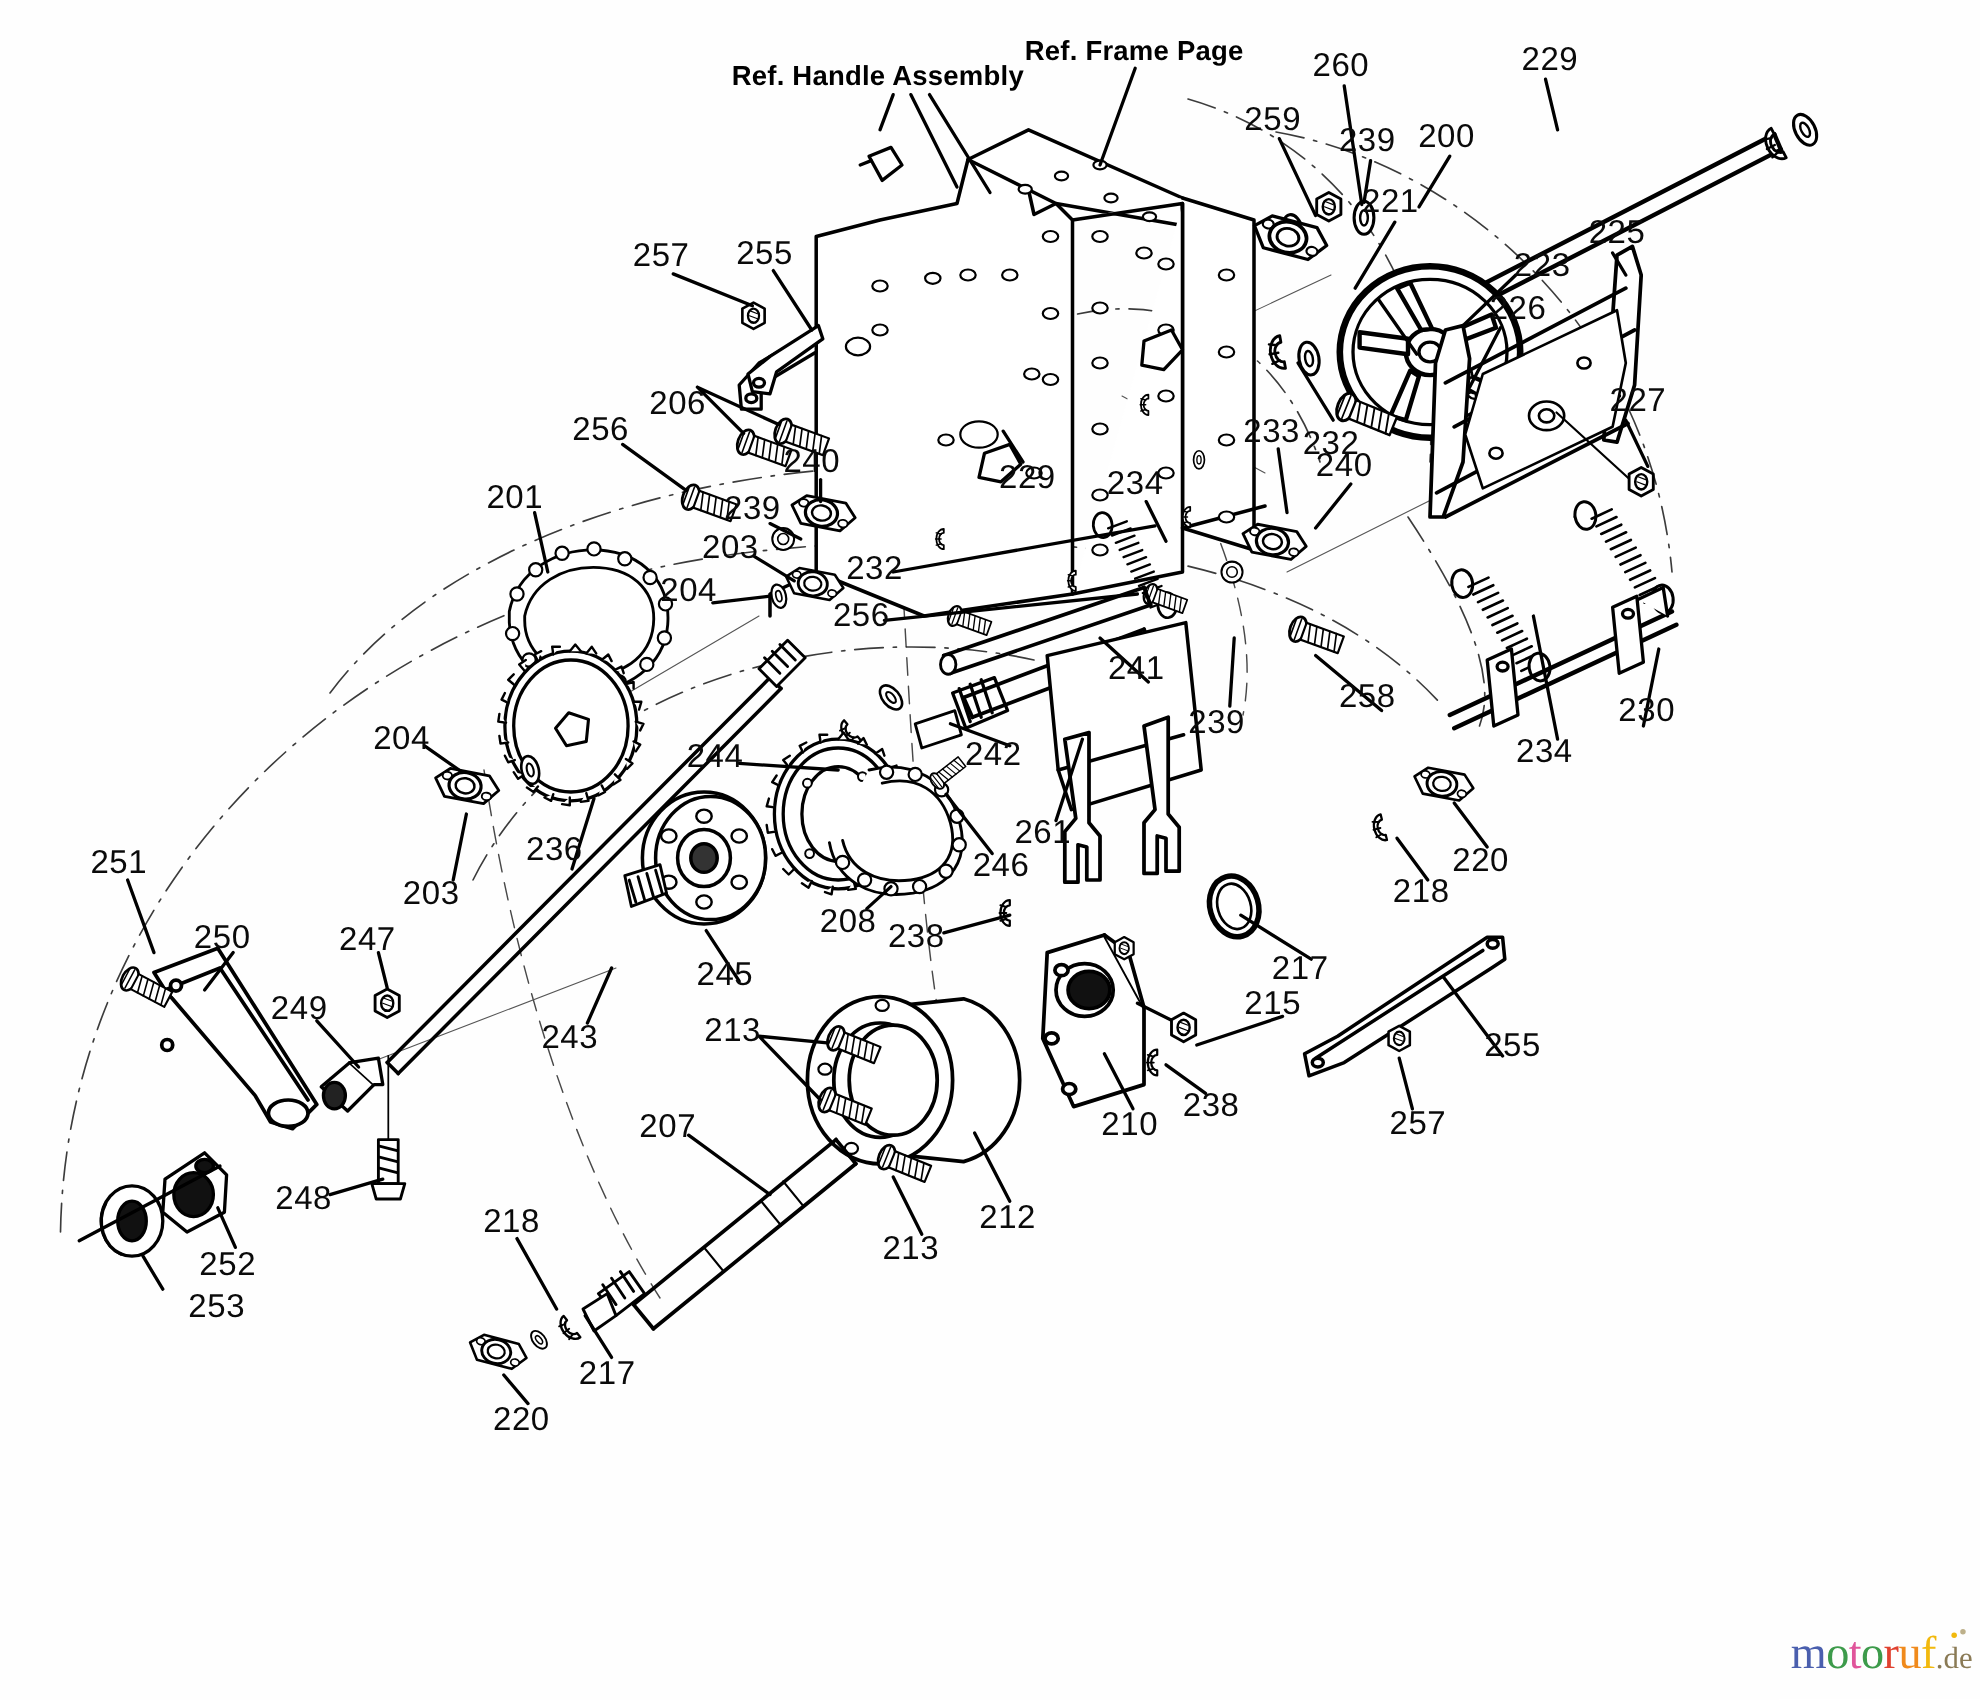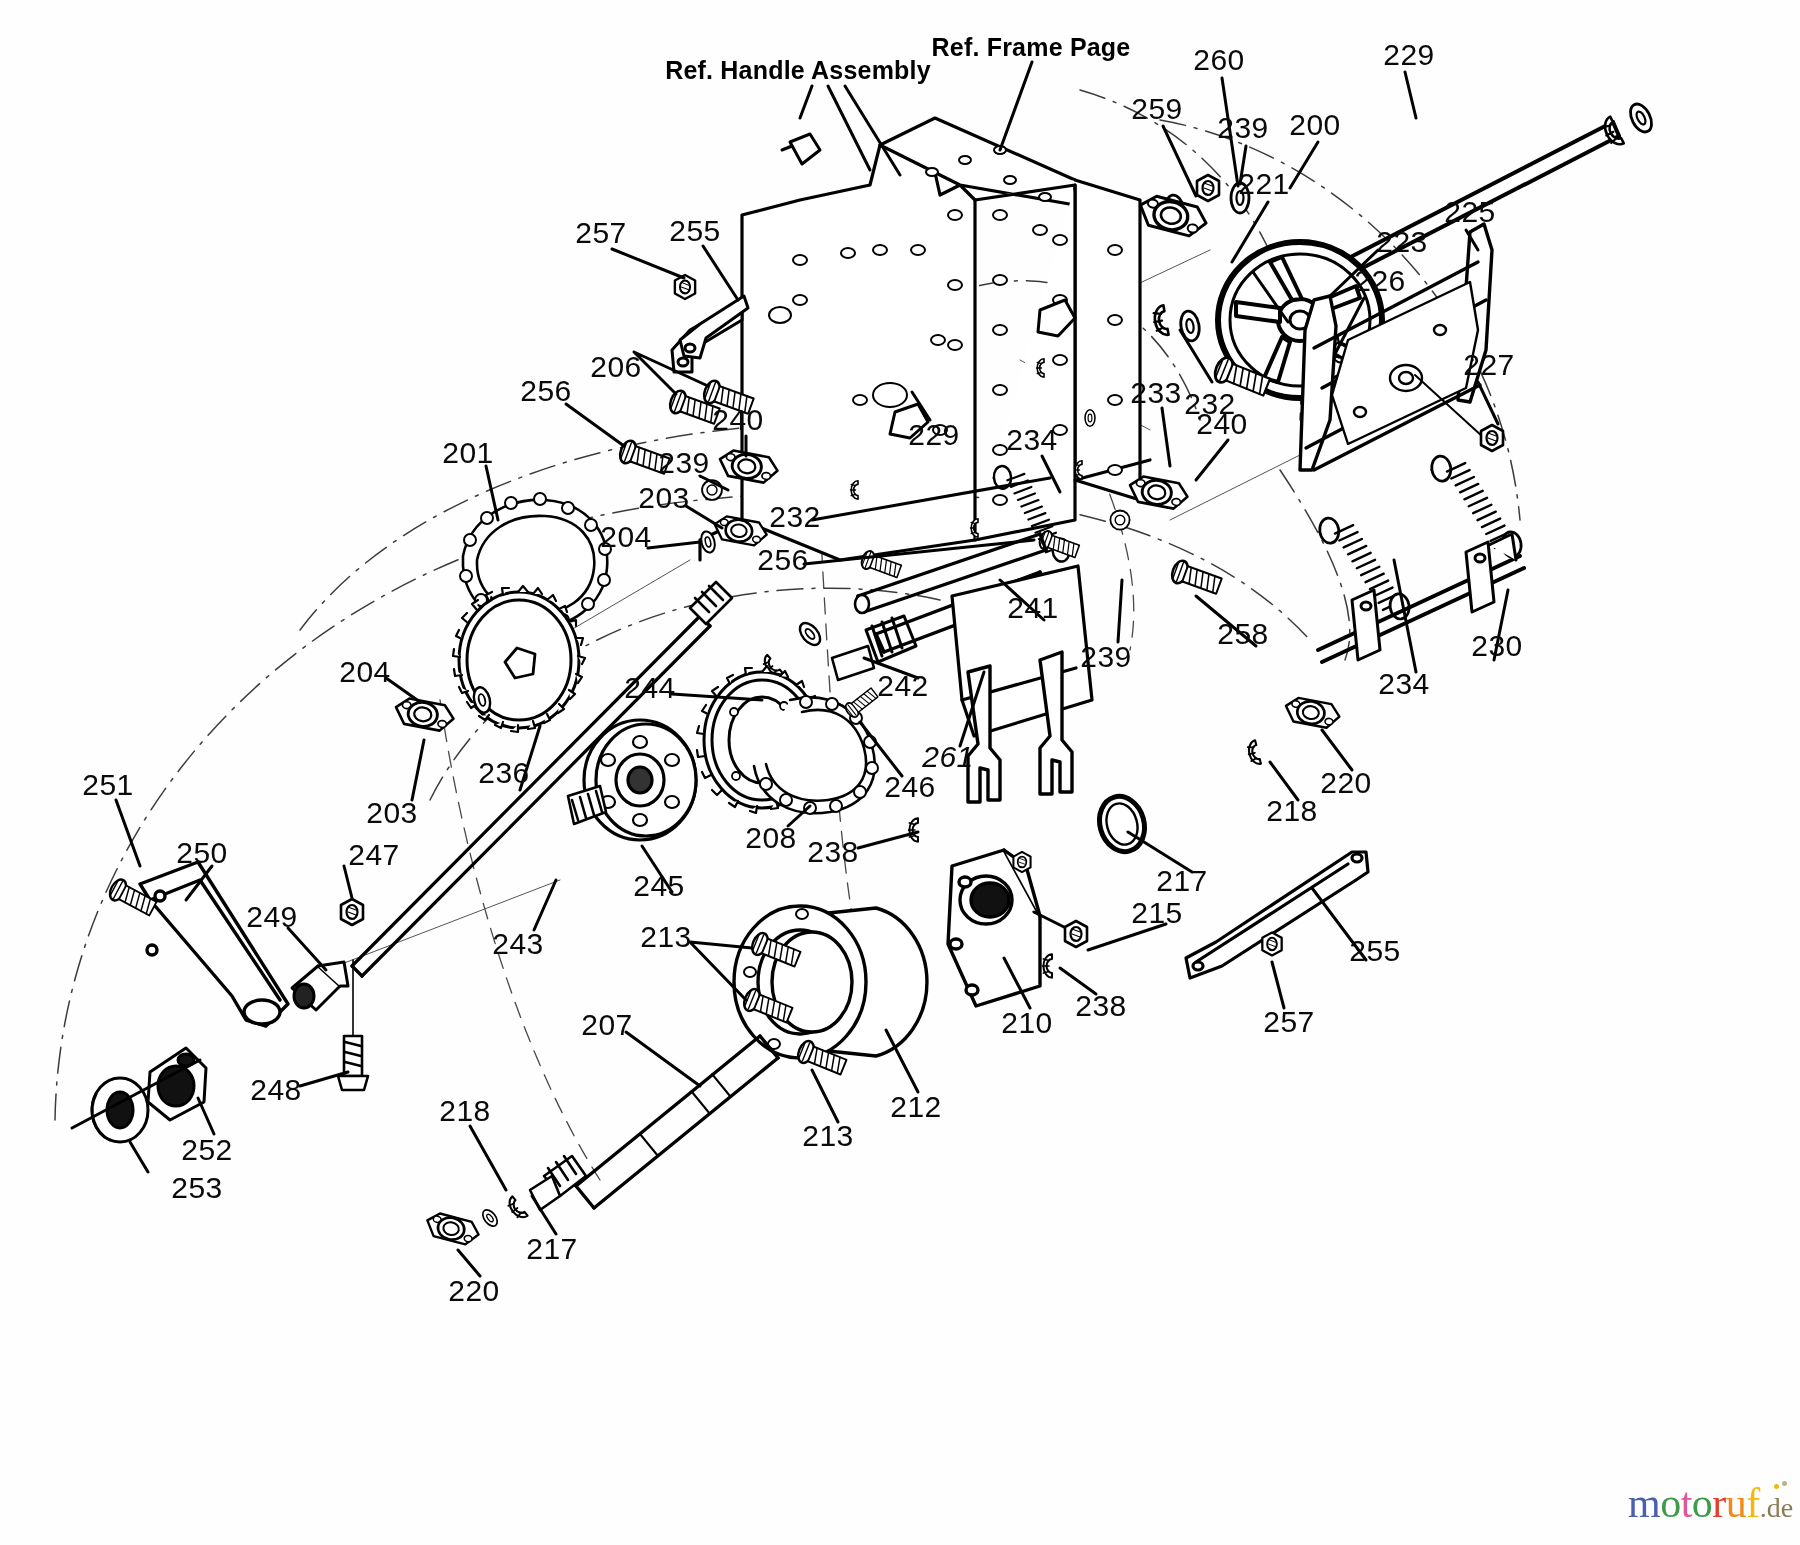--- a/index.html
+++ b/index.html
@@ -782,29 +782,29 @@
       <div class="callout" style="left: 1033px; top: 608px;">241</div>
       <div class="callout" style="left: 1243px; top: 634px;">258</div>
       <div class="callout" style="left: 1106px; top: 657px;">239</div>
       <div class="callout" style="left: 1497px; top: 646px;">230</div>
       <div class="callout" style="left: 365px; top: 672px;">204</div>
       <div class="callout" style="left: 650px; top: 688px;">244</div>
       <div class="callout" style="left: 903px; top: 686px;">242</div>
       <div class="callout" style="left: 1404px; top: 684px;">234</div>
       <div class="callout" style="left: 392px; top: 813px;">203</div>
       <div class="callout" style="left: 504px; top: 773px;">236</div>
-      <div class="callout" style="left: 948px; top: 757px; font-style: italic;">261</div>
+      <div class="callout" style="left: 948px; top: 757px;">261</div>
       <div class="callout" style="left: 910px; top: 787px;">246</div>
       <div class="callout" style="left: 1346px; top: 783px;">220</div>
       <div class="callout" style="left: 1292px; top: 811px;">218</div>
       <div class="callout" style="left: 771px; top: 838px;">208</div>
       <div class="callout" style="left: 833px; top: 852px;">238</div>
       <div class="callout" style="left: 108px; top: 785px;">251</div>
       <div class="callout" style="left: 202px; top: 853px; text-align: right;">250</div>
-      <div class="callout" style="left: 334px; top: 855px; margin-left: 40px;">247</div>
+      <div class="callout" style="left: 334px; top: 855px;">247</div>
       <div class="callout" style="left: 1182px; top: 881px;">217</div>
       <div class="callout" style="left: 659px; top: 886px; text-align: center;">245</div>
       <div class="callout" style="left: 272px; top: 917px;">249</div>
       <div class="callout" style="left: 1157px; top: 913px;">215</div>
       <div class="callout" style="left: 666px; top: 937px;">213</div>
       <div class="callout" style="left: 518px; top: 944px;">243</div>
       <div class="callout" style="left: 1375px; top: 951px;">255</div>
       <div class="callout" style="left: 1101px; top: 1006px;">238</div>
       <div class="callout" style="left: 1027px; top: 1023px;">210</div>
       <div class="callout" style="left: 607px; top: 1025px;">207</div>

